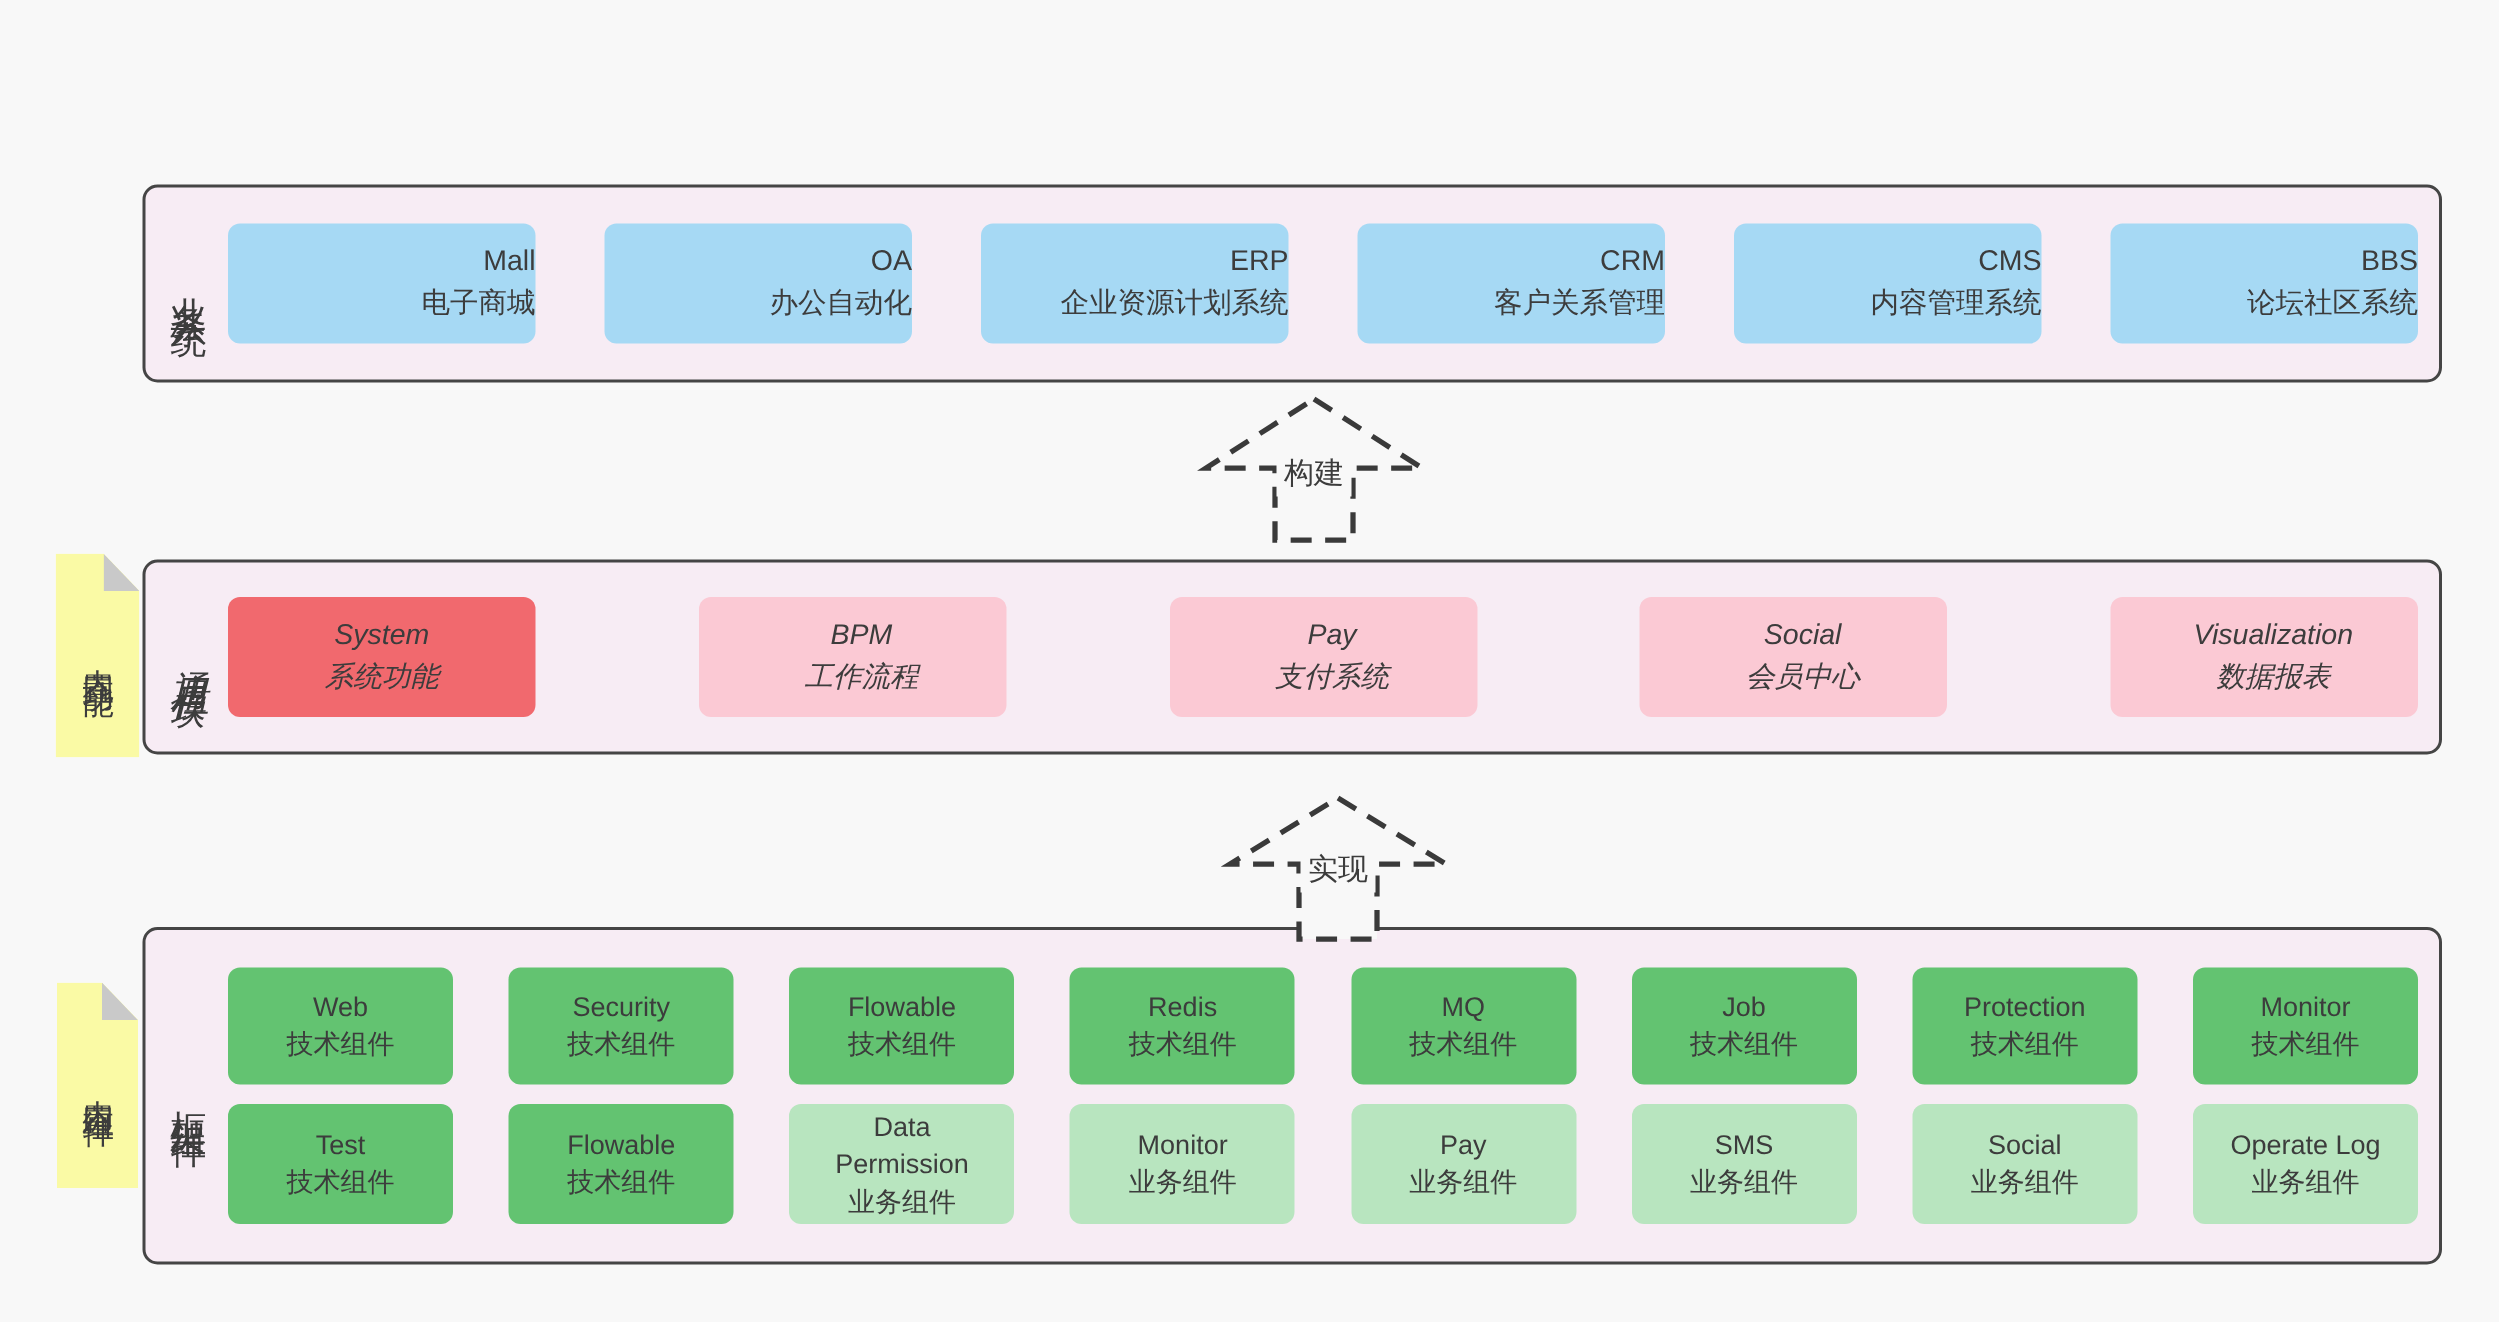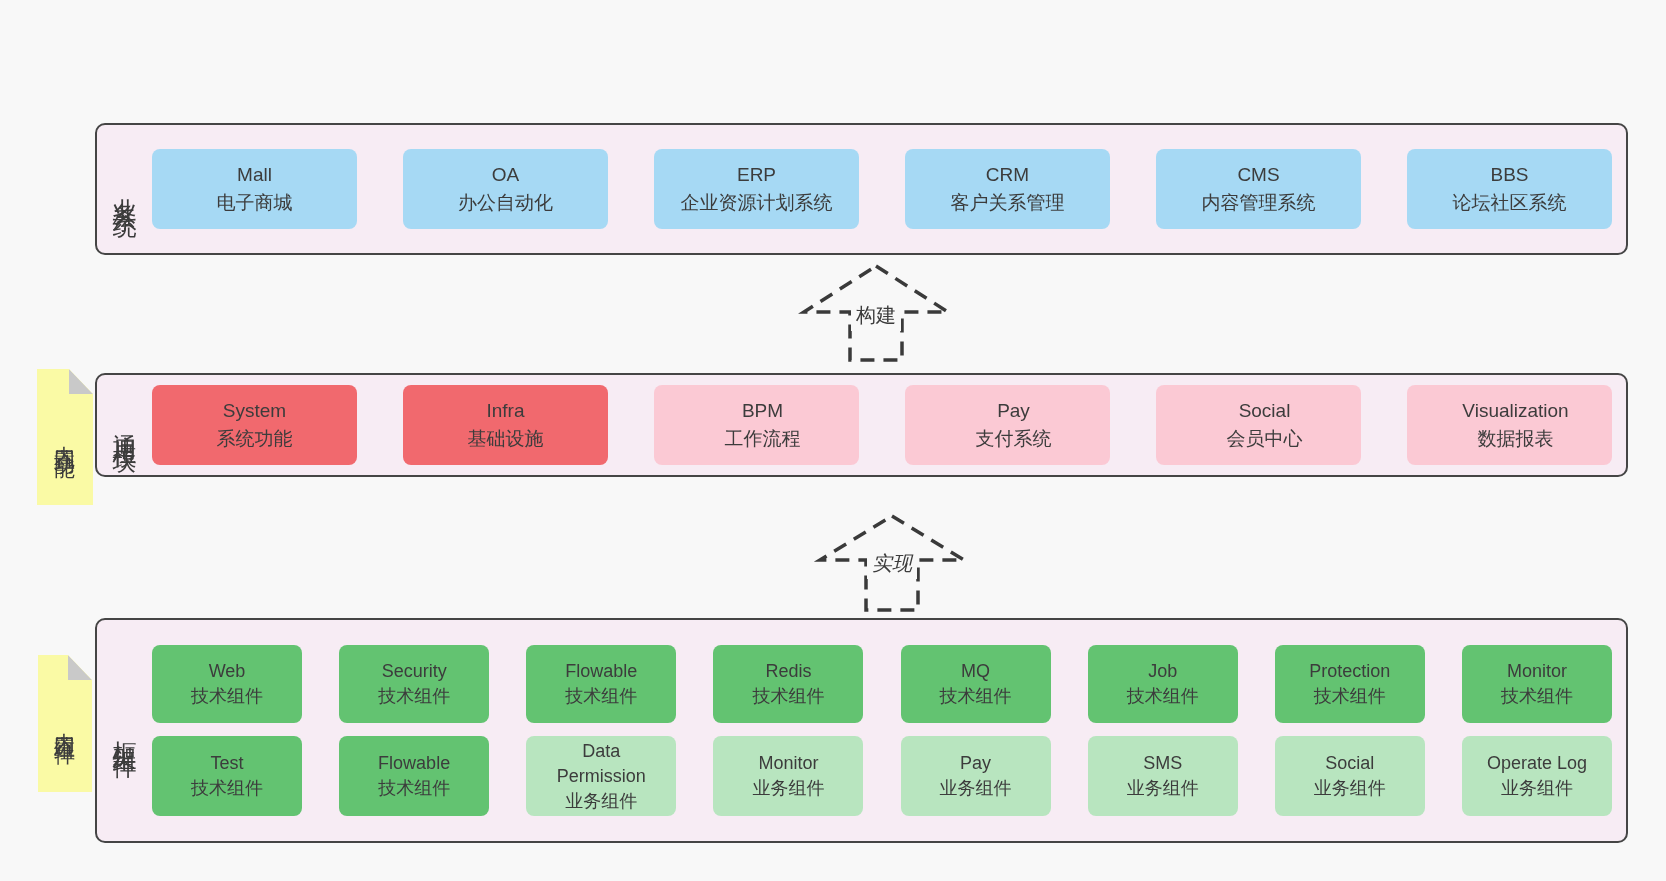--- a/index.html
+++ b/index.html
@@ -9,57 +9,57 @@
     --text:#3c3c3c; --arrow:#3a3a3a;
   }
   html,body{margin:0;padding:0;}
   body{font-family:"Liberation Sans","DejaVu Sans",sans-serif;background:var(--page-bg);color:var(--text);}
   #stage{position:relative;width:1666px;height:881px;background:var(--page-bg);overflow:hidden;}
 
   .band{position:absolute;left:95px;width:1533px;box-sizing:border-box;
         background:var(--band-bg);border:2px solid var(--band-border);border-radius:10px;
         display:flex;z-index:2;}
   .band-1{top:123px;height:132px;}
-  .band-2{top:373px;height:104px;}
+  .band-2{top:373px;height:130px;font-style:italic;}
   .band-3{top:618px;height:225px;}
 
   .band-label{width:55px;flex:0 0 55px;display:flex;align-items:center;justify-content:center;
               font-size:24px;color:var(--text);}
   .vtext{writing-mode:vertical-rl;text-orientation:upright;letter-spacing:5px;line-height:1;}
 
   .band-content{flex:1;display:flex;align-items:center;justify-content:space-between;
                 padding-right:14px;}
   .band-3 .band-content{flex-direction:column;justify-content:center;gap:13px;align-items:stretch;}
   .brow{display:flex;justify-content:space-between;}
 
   .box{box-sizing:border-box;border-radius:8px;display:flex;flex-direction:column;
        align-items:center;justify-content:center;text-align:center;}
   .band-1 .box,.band-2 .box{width:205px;height:80px;font-size:19px;line-height:28px;}
   .band-3 .box{width:150px;height:80px;font-size:18px;line-height:25px;}
   .brow-1 .box{height:78px;}
   .band-3 .box-name{max-width:122px;}
-  .box[data-variant="blue"]{background:var(--blue);}
+  .box[data-variant="blue"]{background:var(--blue);align-items:flex-end;}
   .box[data-variant="red"]{background:var(--red);}
   .box[data-variant="pink"]{background:var(--pink);padding-left:12px;}
   .box[data-variant="green"]{background:var(--green);}
   .box[data-variant="lightgreen"]{background:var(--lightgreen);}
 
   .sticky{position:absolute;z-index:1;background:var(--sticky);
           display:flex;align-items:center;justify-content:center;
           font-size:21px;color:var(--text);
           clip-path:polygon(0 0,calc(100% - 24px) 0,100% 25px,100% 100%,0 100%);}
   .sticky-1{left:37px;top:369px;width:56px;height:136px;}
   .sticky-2{left:38px;top:655px;width:54px;height:137px;}
   .sticky .fold{position:absolute;top:0;right:0;width:24px;height:25px;
                 background:var(--fold);clip-path:polygon(0 0,100% 100%,0 100%);}
   .sticky .vtext{letter-spacing:4px;}
 
   .arrow-wrap{position:absolute;width:160px;height:110px;z-index:3;}
   .arrow-1{left:796px;top:260px;}
-  .arrow-2{left:812px;top:508px;font-style:italic;}
+  .arrow-2{left:812px;top:524px;}
   .arrow-wrap svg{position:absolute;left:0;top:0;}
   .arrow-label{position:absolute;left:50%;top:40px;transform:translateX(-50%);
                background:var(--page-bg);padding:2px 5px;font-size:20px;color:var(--text);
                white-space:nowrap;}
 </style>
 </head>
 <body>
 
 <div id="stage">
 
@@ -113,24 +113,20 @@
 
   <div class="band band-2">
     <div class="band-label">
       <span class="vtext">通用模块</span>
     </div>
     <div class="band-content">
       <div class="box" data-variant="red">
         <span class="box-name">System</span>
         <span class="box-desc">系统功能</span>
       </div>
-      <div class="box" data-variant="red">
-        <span class="box-name">Infra</span>
-        <span class="box-desc">基础设施</span>
-      </div>
       <div class="box" data-variant="pink">
         <span class="box-name">BPM</span>
         <span class="box-desc">工作流程</span>
       </div>
       <div class="box" data-variant="pink">
         <span class="box-name">Pay</span>
         <span class="box-desc">支付系统</span>
       </div>
       <div class="box" data-variant="pink">
         <span class="box-name">Social</span>

